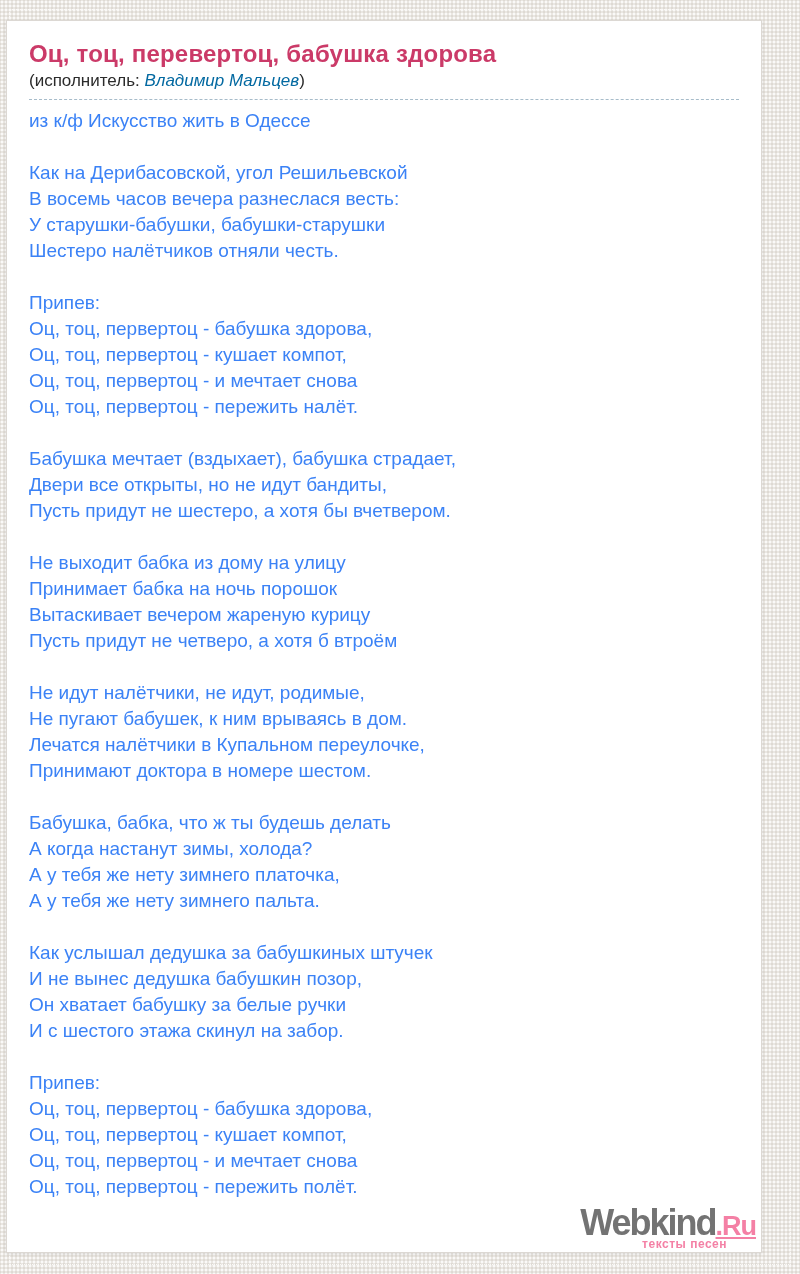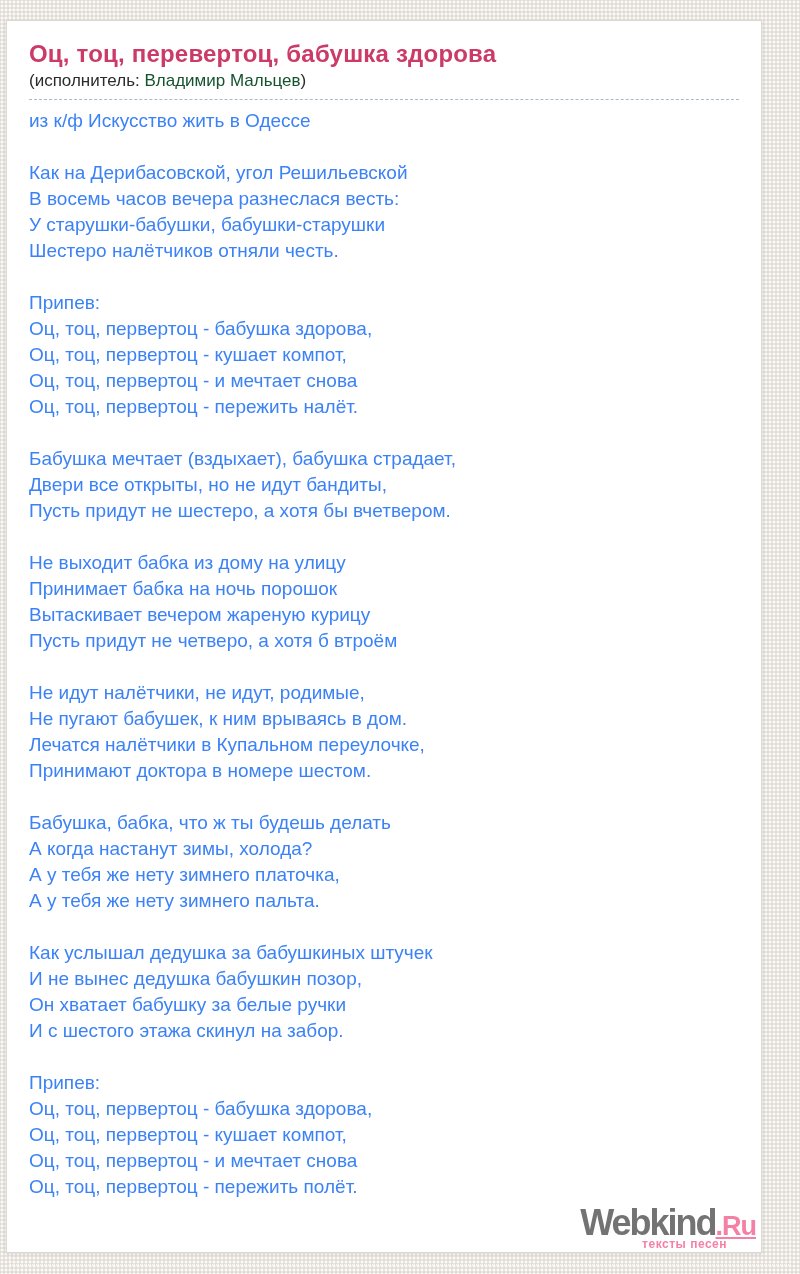--- a/index.html
+++ b/index.html
@@ -44,23 +44,24 @@
     letter-spacing: 0.2px;
   }
   .artist-line {
     font-size: 17px;
     line-height: 24px;
     color: #2b2b2b;
     padding-bottom: 6px;
     border-bottom: 1px dashed #a7bcca;
   }
   .artist-link {
-    color: #14532d;
+    color: #0369a1;
     text-decoration: none;
     cursor: pointer;
+    font-style: italic;
   }
   .lyrics {
     margin-top: 8px;
     font-size: 19px;
     color: #3b82f6;
   }
   .lyric-line {
     min-height: 26px;
     line-height: 26px;
     white-space: pre-wrap;

